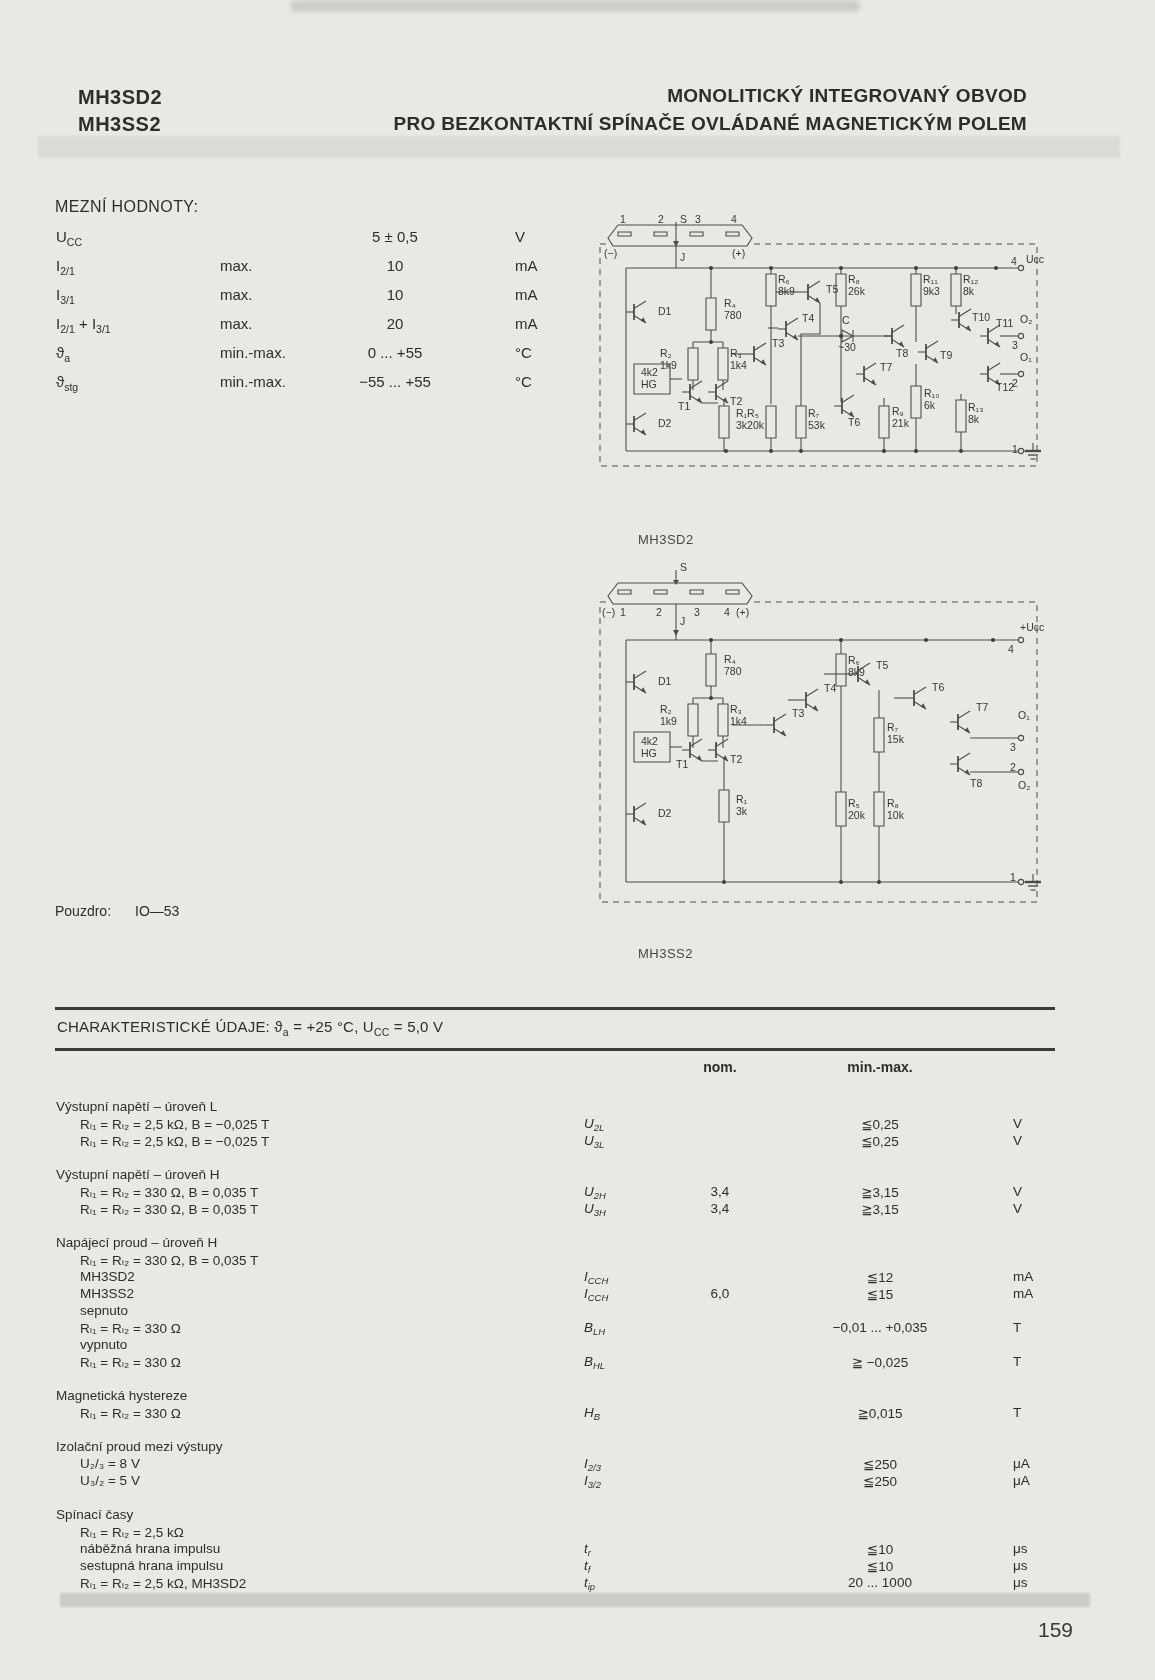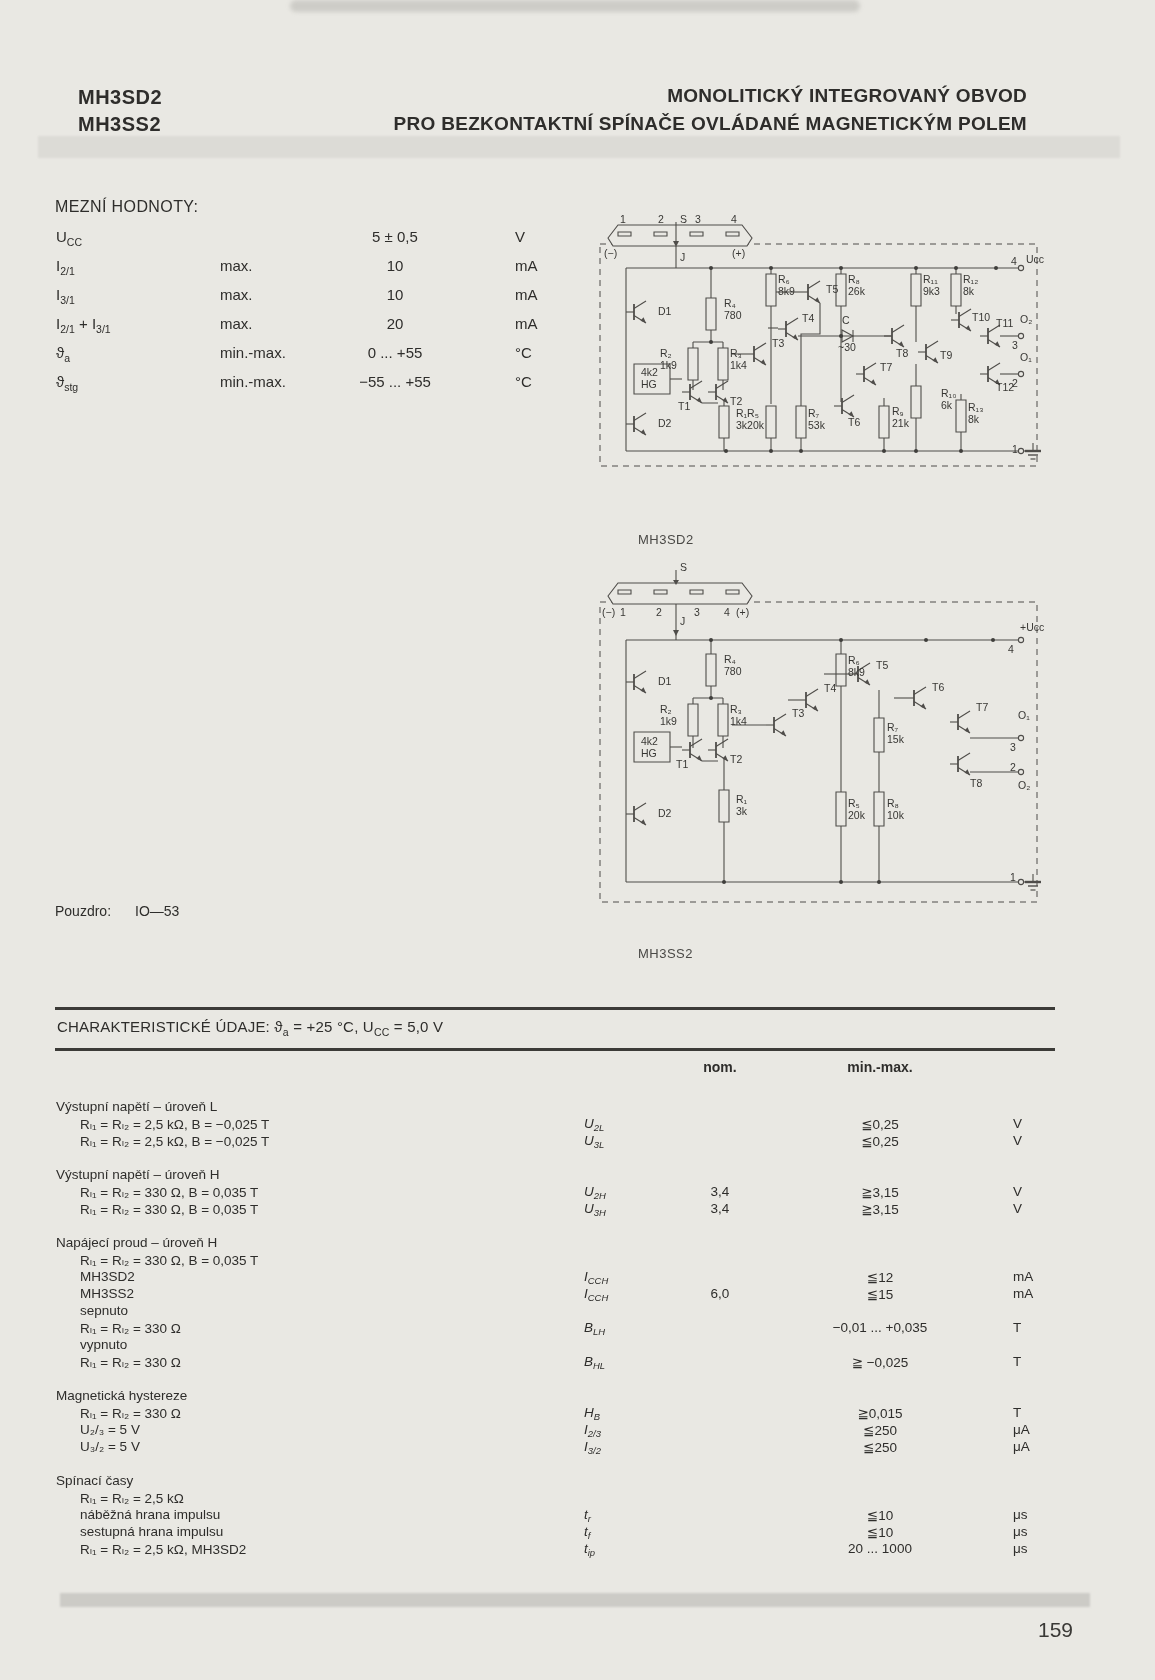--- a/index.html
+++ b/index.html
@@ -245,21 +245,21 @@
     <span class="slabel r" style="left: 168px; top: 194px;">R₅
 20k</span>
     <span class="slabel" style="left: 212px; top: 194px;">R₇
 53k</span>
     <span class="slabel" style="left: 182px; top: 60px;">R₆
 8k9</span>
     <span class="slabel" style="left: 252px; top: 60px;">R₈
 26k</span>
     <span class="slabel" style="left: 296px; top: 192px;">R₉
 21k</span>
-    <span class="slabel" style="left: 345px; top: 174px;">R₁₀
+    <span class="slabel" style="left: 328px; top: 174px;">R₁₀
 6k</span>
     <span class="slabel" style="left: 327px; top: 60px;">R₁₁
 9k3</span>
     <span class="slabel" style="left: 367px; top: 60px;">R₁₂
 8k</span>
     <span class="slabel" style="left: 372px; top: 188px;">R₁₃
 8k</span>
     <span class="slabel" style="left: 62px; top: 92px;">D1</span>
     <span class="slabel" style="left: 62px; top: 204px;">D2</span>
     <span class="slabel" style="left: 45px; top: 153px;">4k2
@@ -518,22 +518,29 @@
       <span class="c-mm"></span>
       <span class="c-unit"></span>
     </div>
     <div class="crow ind">
       <span class="c-text">Rₗ₁ = Rₗ₂ = 330 Ω</span>
       <span class="c-sym">H<sub>B</sub></span>
       <span class="c-nom"></span>
       <span class="c-mm">≧0,015</span>
       <span class="c-unit">T</span>
     </div>
-    <div class="crow ind">
-      <span class="c-text">U₂/₃ = 5 V</span>
+    <div class="crow sect">
+      <span class="c-text">Izolační proud mezi výstupy</span>
+      <span class="c-sym"></span>
+      <span class="c-nom"></span>
+      <span class="c-mm"></span>
+      <span class="c-unit"></span>
+    </div>
+    <div class="crow ind">
+      <span class="c-text">U₂/₃ = 8 V</span>
       <span class="c-sym">I<sub>2/3</sub></span>
       <span class="c-nom"></span>
       <span class="c-mm">≦250</span>
       <span class="c-unit">μA</span>
     </div>
     <div class="crow ind">
       <span class="c-text">U₃/₂ = 5 V</span>
       <span class="c-sym">I<sub>3/2</sub></span>
       <span class="c-nom"></span>
       <span class="c-mm">≦250</span>

